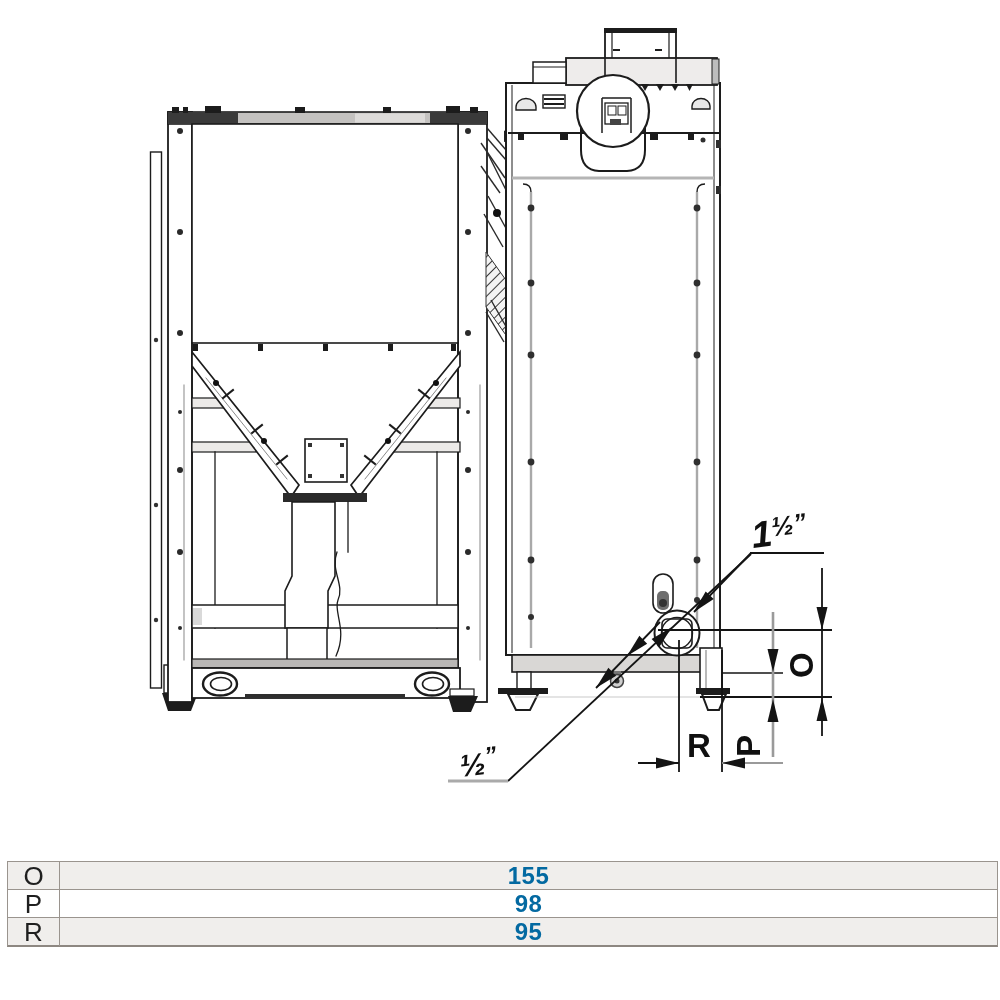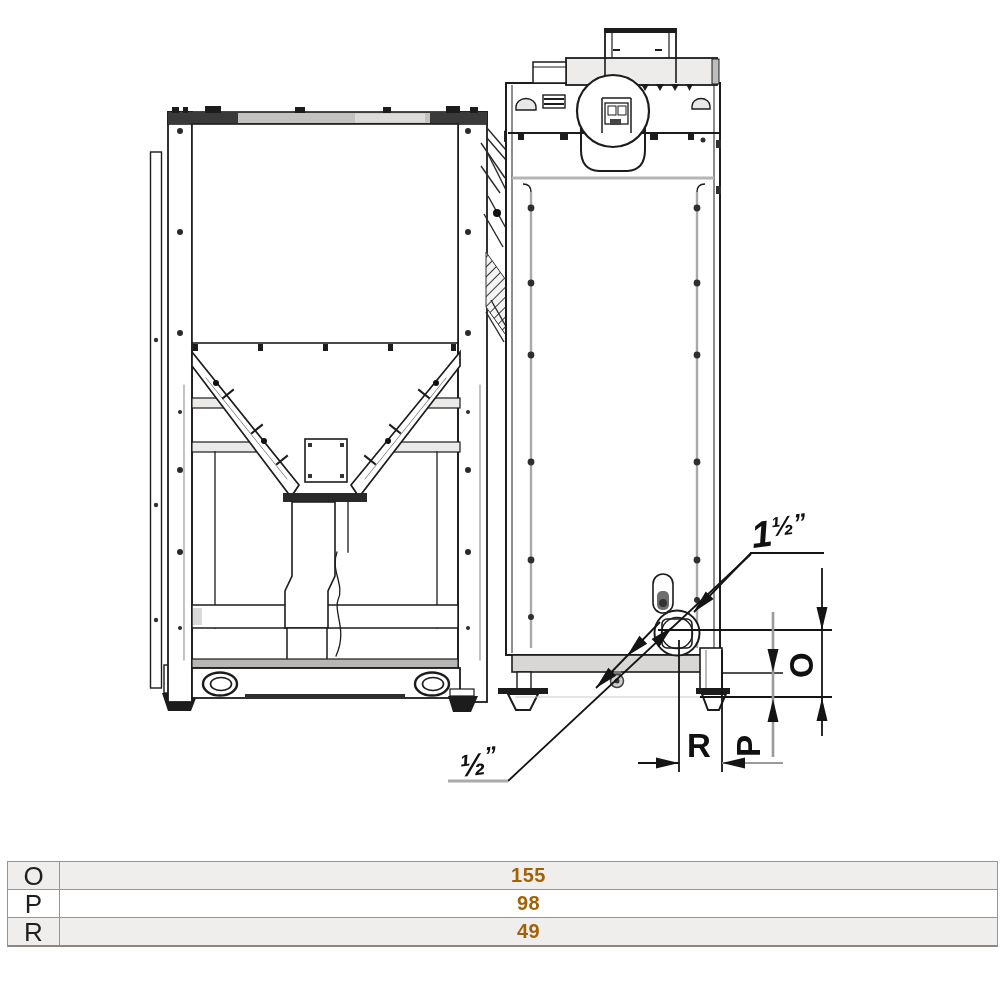--- a/index.html
+++ b/index.html
@@ -11,21 +11,21 @@
               border:1.6px solid #9a948e;border-bottom:2px solid #8d8781;}
   .spec-row{display:grid;grid-template-columns:52px 1fr;height:27px;
             border-bottom:1.4px solid #9a948e;}
   .spec-row:last-child{border-bottom:none;}
   .row-alt{background:#f0eeec;}
   .row-plain{background:#ffffff;}
   .spec-key{display:flex;align-items:center;justify-content:center;
             border-right:1.4px solid #9a948e;font-size:26px;font-weight:400;
             color:#1f1f1f;line-height:1;}
   .spec-val{display:flex;align-items:center;justify-content:center;
-            font-size:20px;font-weight:bold;color:#a16207;letter-spacing:.5px;}
+            font-size:24px;font-weight:bold;color:#0369a1;letter-spacing:.5px;}
   text{font-family:"Liberation Sans",sans-serif;}
   .dimletter{font-size:33px;font-weight:bold;fill:#101010;}
   .pipelabel{font-style:italic;font-weight:bold;fill:#101010;}
 </style>
 </head>
 <body>
 
 <div id="stage">
 
 <svg id="drawing" width="1000" height="855" viewBox="0 0 1000 855">
@@ -310,17 +310,17 @@
   <div class="spec-row row-alt">
     <div class="spec-key">O</div>
     <div class="spec-val">155</div>
   </div>
   <div class="spec-row row-plain">
     <div class="spec-key">P</div>
     <div class="spec-val">98</div>
   </div>
   <div class="spec-row row-alt">
     <div class="spec-key">R</div>
-    <div class="spec-val">49</div>
+    <div class="spec-val">95</div>
   </div>
 </div>
 
 </div>
 
 </body></html>

